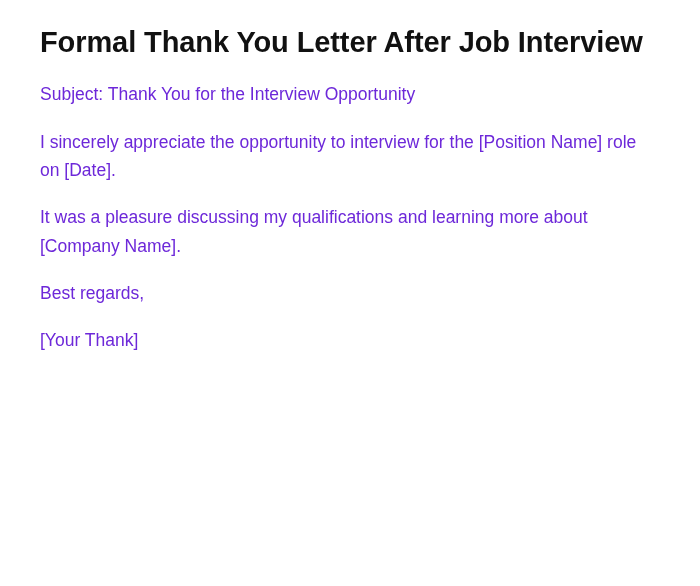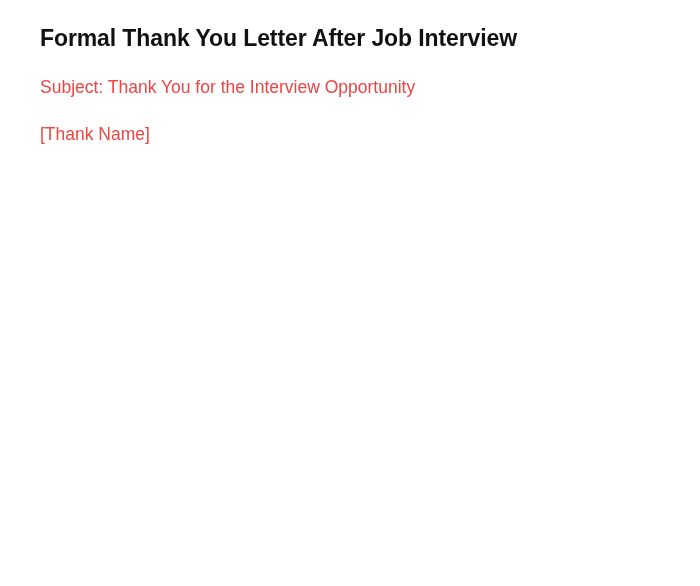--- a/index.html
+++ b/index.html
@@ -15,48 +15,51 @@
     overflow: hidden;
   }
   .page {
     box-sizing: border-box;
     width: 700px;
     height: 586px;
     padding: 24px 40px 20px 40px;
     background: #ffffff;
   }
   .doc-title {
-    font-size: 23px;
+    font-size: 29px;
     font-weight: bold;
     line-height: 1.25;
     color: #111111;
     margin: 0 0 20px 0;
     letter-spacing: -0.1px;
   }
   .doc-paragraph {
     font-size: 17.5px;
     line-height: 1.62;
-    color: #ef4444;
+    color: #6d28d9;
     margin: 0 0 19px 0;
     max-width: 600px;
     font-weight: normal;
   }
   .doc-paragraph:last-child {
     margin-bottom: 0;
   }
 </style>
 </head>
 <body>
 
 <div class="page">
 
   <h1 class="doc-title">Formal Thank You Letter After Job Interview</h1>
 
   <p class="doc-paragraph">Subject: Thank You for the Interview Opportunity</p>
 
 
+  <p class="doc-paragraph">I sincerely appreciate the opportunity to interview for the [Position Name] role on [Date].</p>
+
+  <p class="doc-paragraph">It was a pleasure discussing my qualifications and learning more about [Company Name].</p>
 
 
+  <p class="doc-paragraph">Best regards,</p>
 
-
-  <p class="doc-paragraph">[Thank Name]</p>
+  <p class="doc-paragraph">[Your Thank]</p>
 
 </div>
 
 </body></html>

